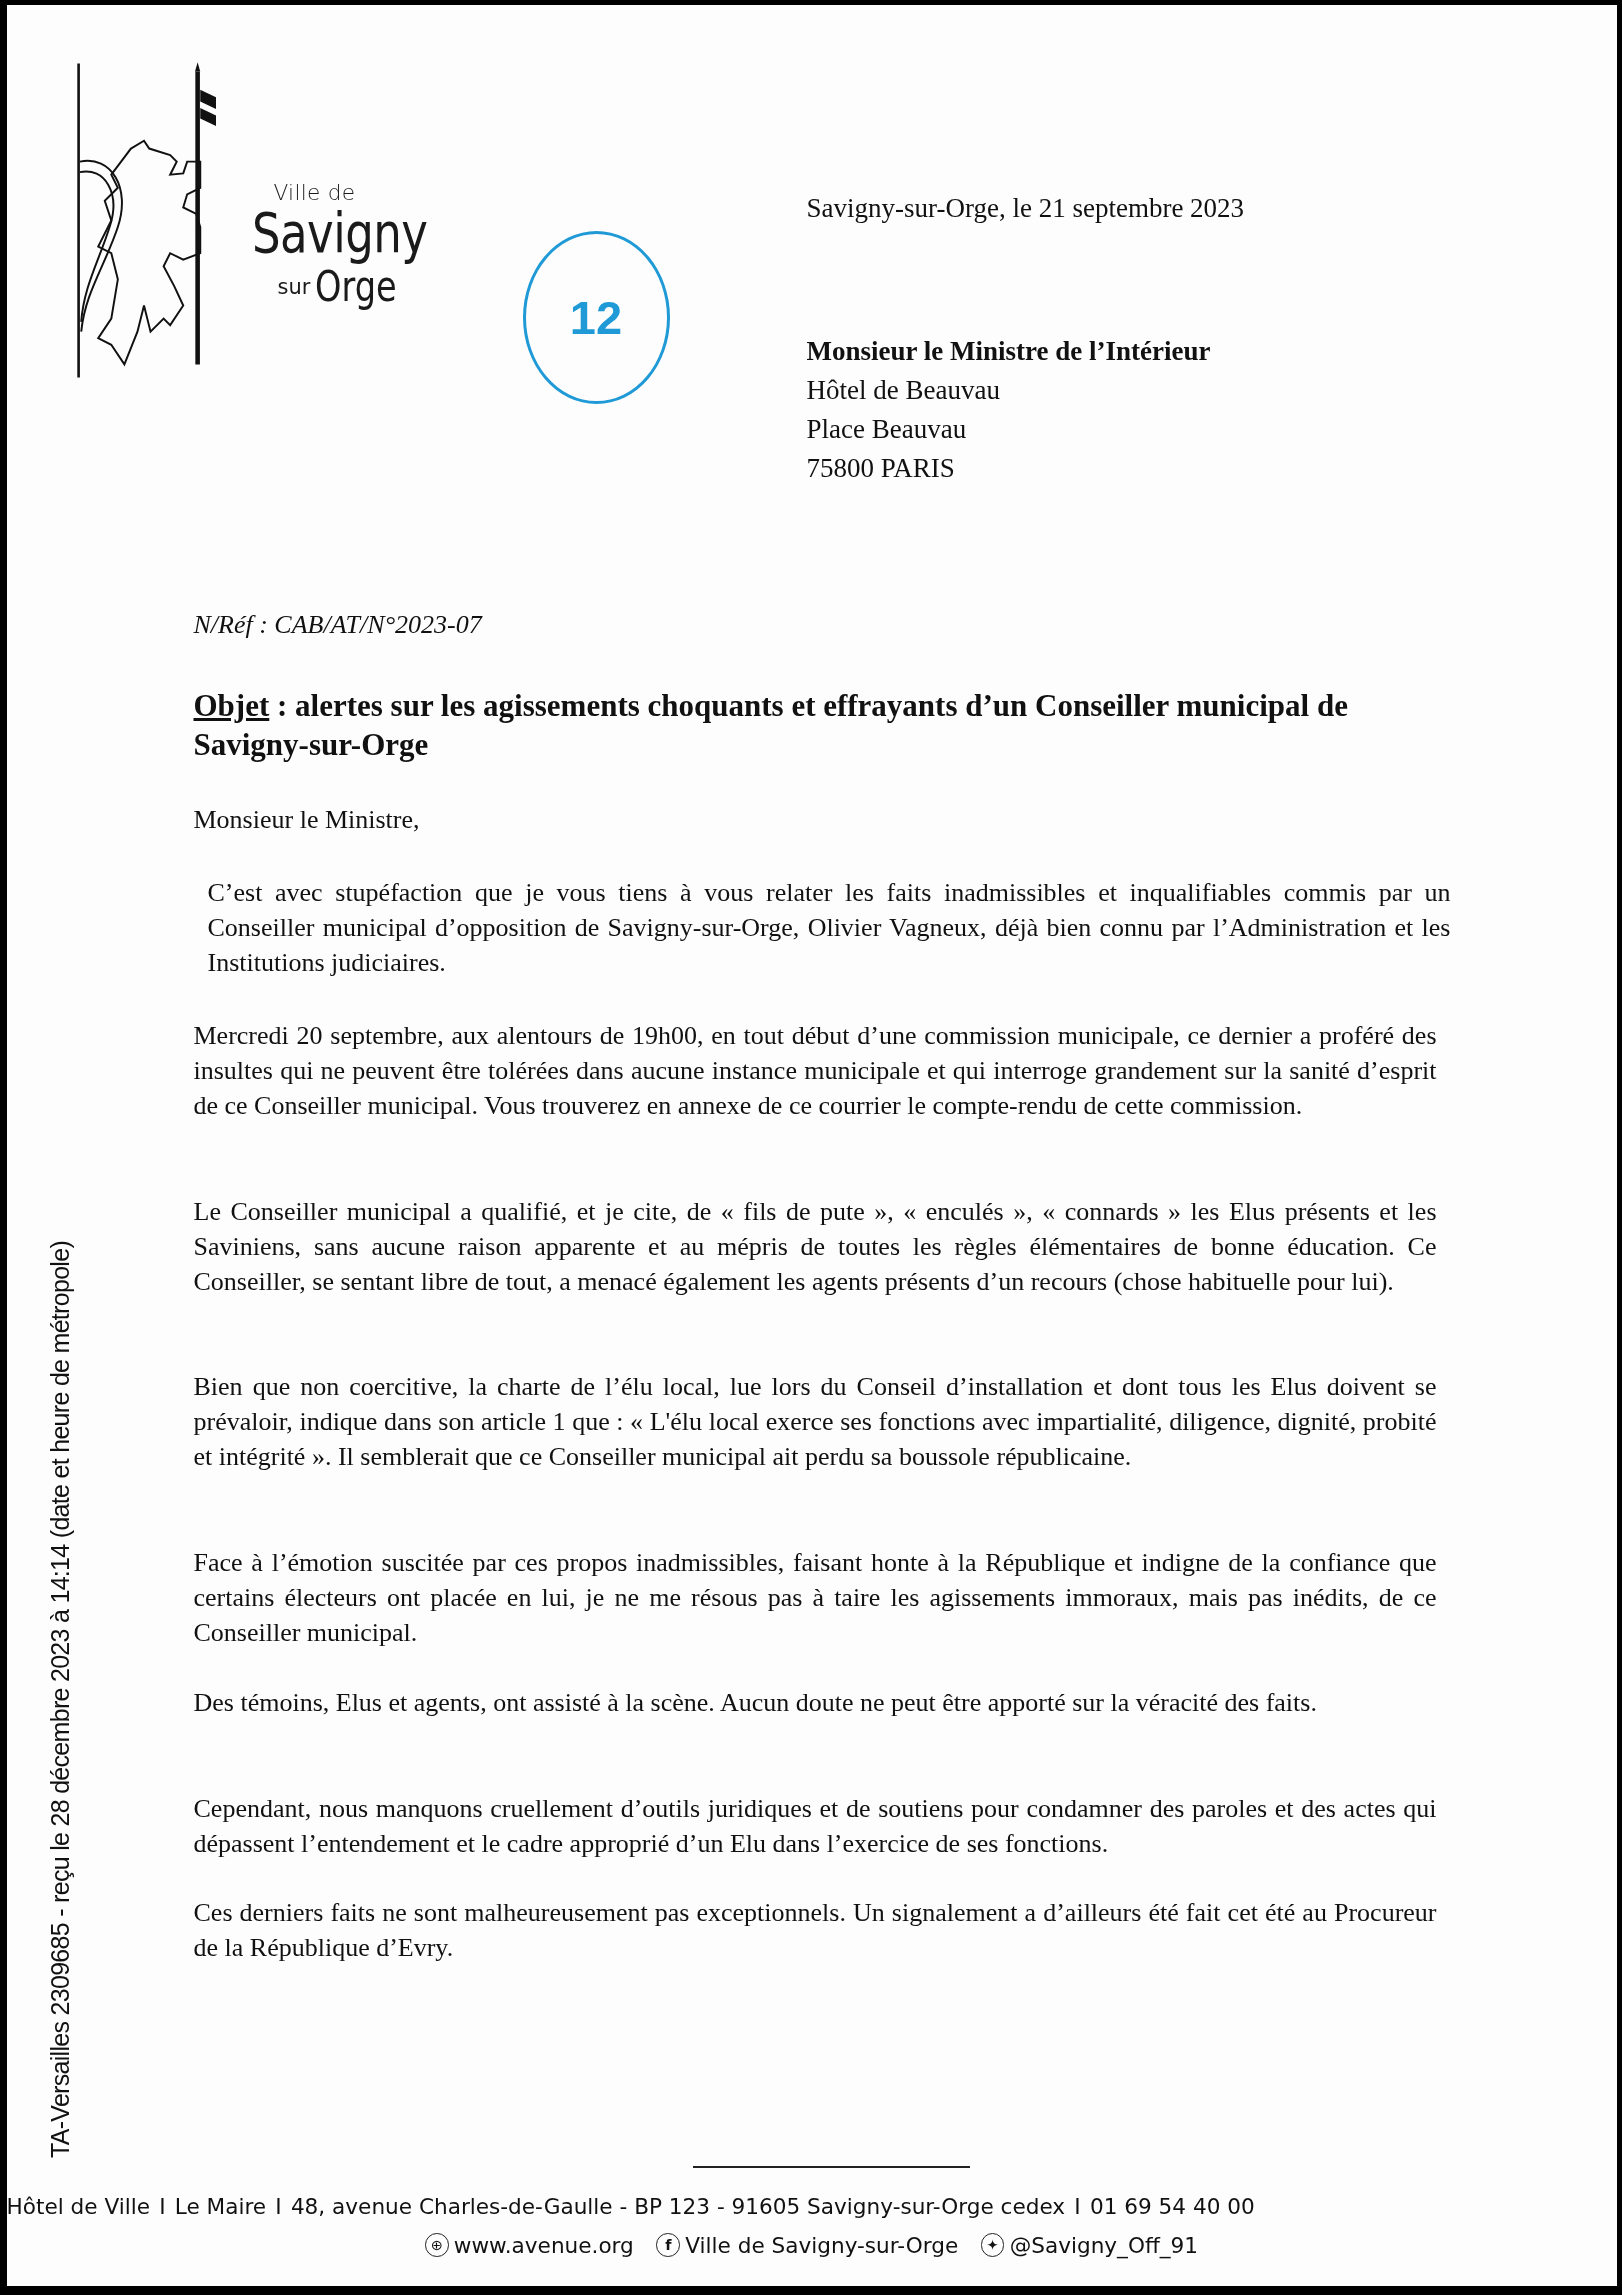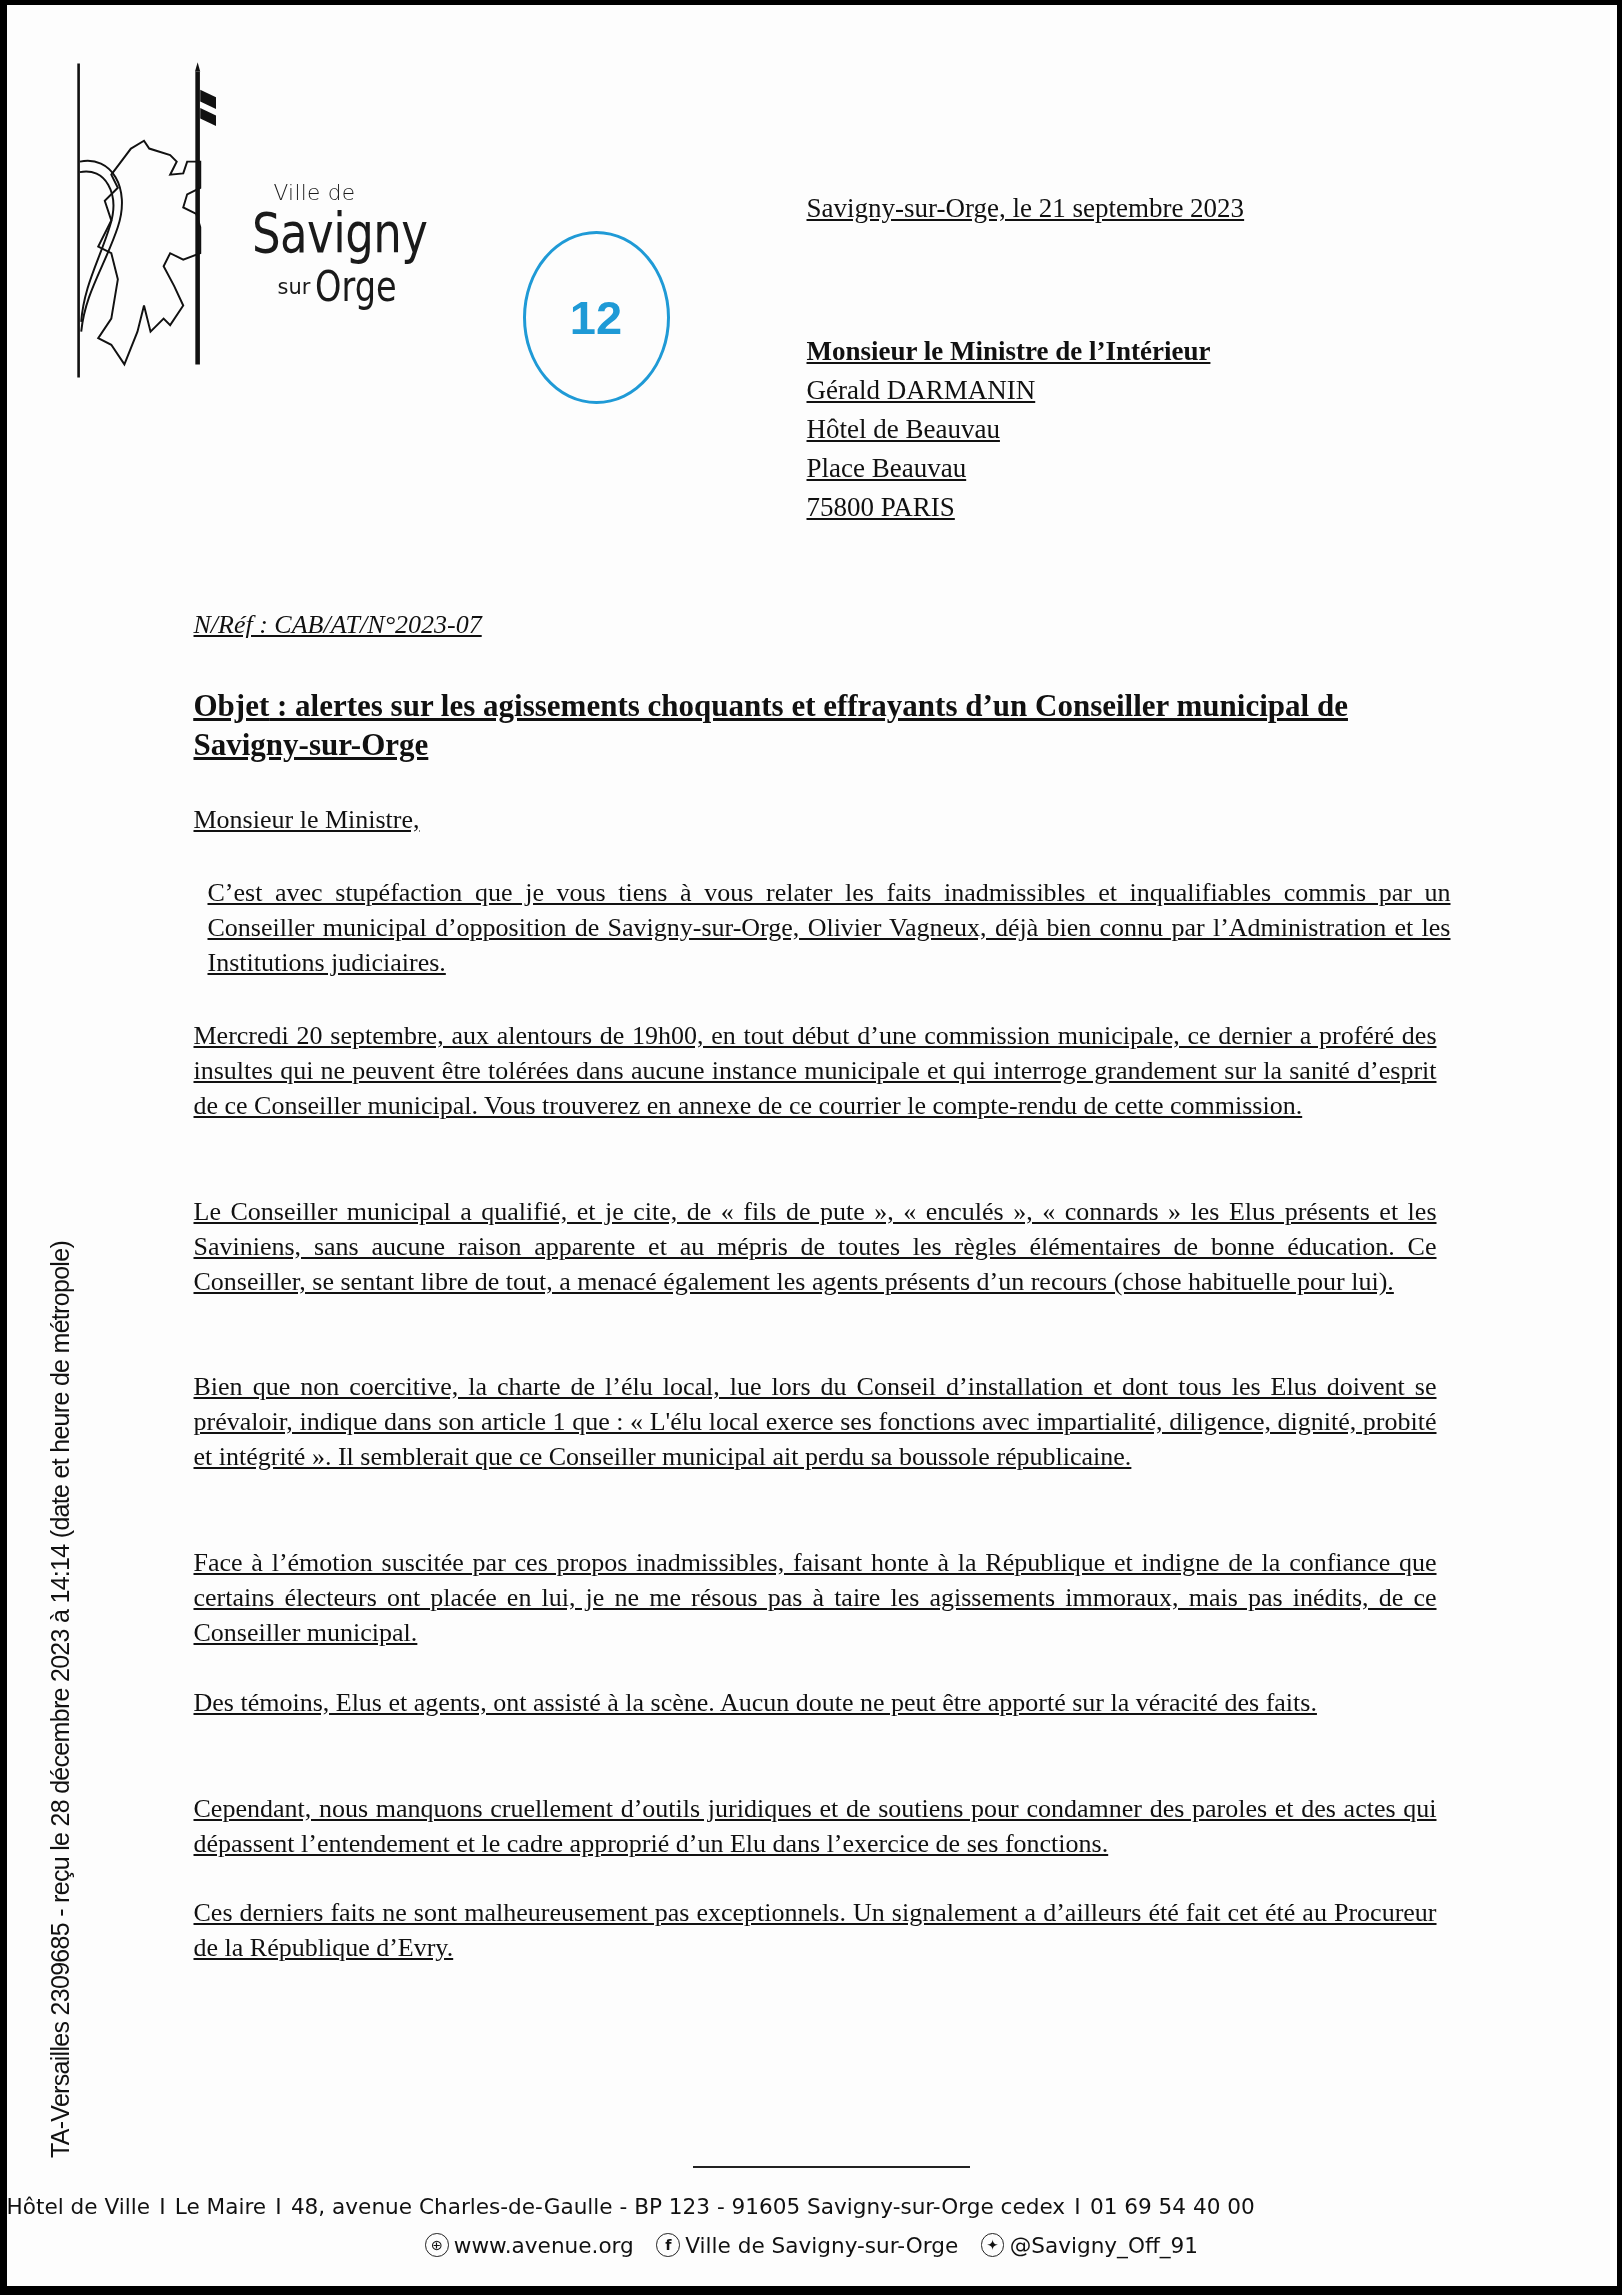--- a/index.html
+++ b/index.html
@@ -4,21 +4,21 @@
 <style>
   html, body { margin:0; padding:0; }
   body {
     width:1622px; height:2295px; background:#000; position:relative; overflow:hidden;
     font-family:"Liberation Serif", serif; color:#111;
   }
   .page {
     position:absolute; left:6.5px; top:5.2px; width:1610px; height:2281px;
     background:#fdfdfd;
   }
-  .abs { position:absolute;text-decoration:underline; }
+  .abs { position:absolute; }
   
   .logo-svg { position:absolute; left:65px; top:52px; width:144px; height:327px; }
   .logo-text-small { position:absolute; left:267px; top:175px; font-family:"DejaVu Sans", sans-serif; font-size:21.6px; font-weight:300; color:#1a1a1a; letter-spacing:0.3px; }
   .logo-text-big { position:absolute; left:245px; top:196px; font-family:"DejaVu Sans", sans-serif; font-size:55px; color:#1a1a1a; letter-spacing:-0.7px; transform:scaleX(0.82); transform-origin:left top; }
   .logo-text-sur { position:absolute; left:271px; top:270px; font-family:"DejaVu Sans", sans-serif; font-size:21px; color:#1a1a1a; }
   .logo-text-orge { position:absolute; left:308px; top:257px; font-family:"DejaVu Sans", sans-serif; font-size:42px; color:#1a1a1a; transform:scaleX(0.8); transform-origin:left top; }
   
   .stamp {
     position:absolute; left:516px; top:226px; width:147px; height:173px;
     border:3.3px solid #1f9ad6; border-radius:50%; box-sizing:border-box;
@@ -69,21 +69,20 @@
   <div class="logo-text-orge">Orge</div>
 
   <div class="stamp">
     <span>12</span>
   </div>
 
   <div class="abs date">Savigny-sur-Orge, le 21 septembre 2023</div>
 
   <div class="abs addr">
     <div class="bold">Monsieur le Ministre de l’Intérieur</div>
-    <div>Gérald DARMANIN</div>
     <div>Hôtel de Beauvau</div>
     <div>Place Beauvau</div>
     <div>75800 PARIS</div>
   </div>
 
   <div class="abs ref">N/Réf : CAB/AT/N°2023-07</div>
 
   <div class="abs subject"><span class="label">Objet</span><span> : alertes sur les agissements choquants et effrayants d’un Conseiller municipal de Savigny-sur-Orge</span></div>
 
   <div class="abs salutation">Monsieur le Ministre,</div>

